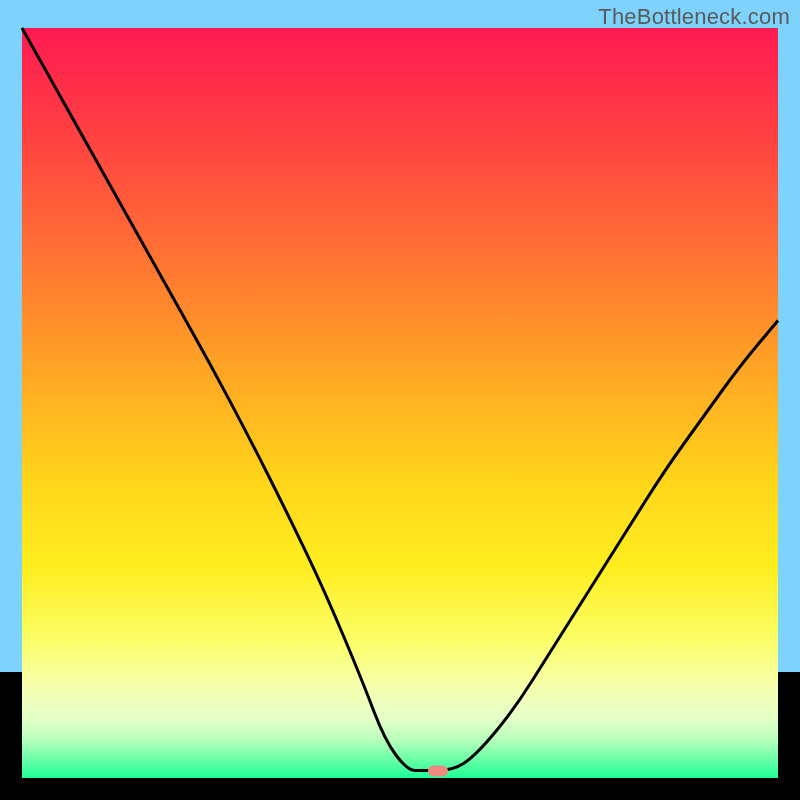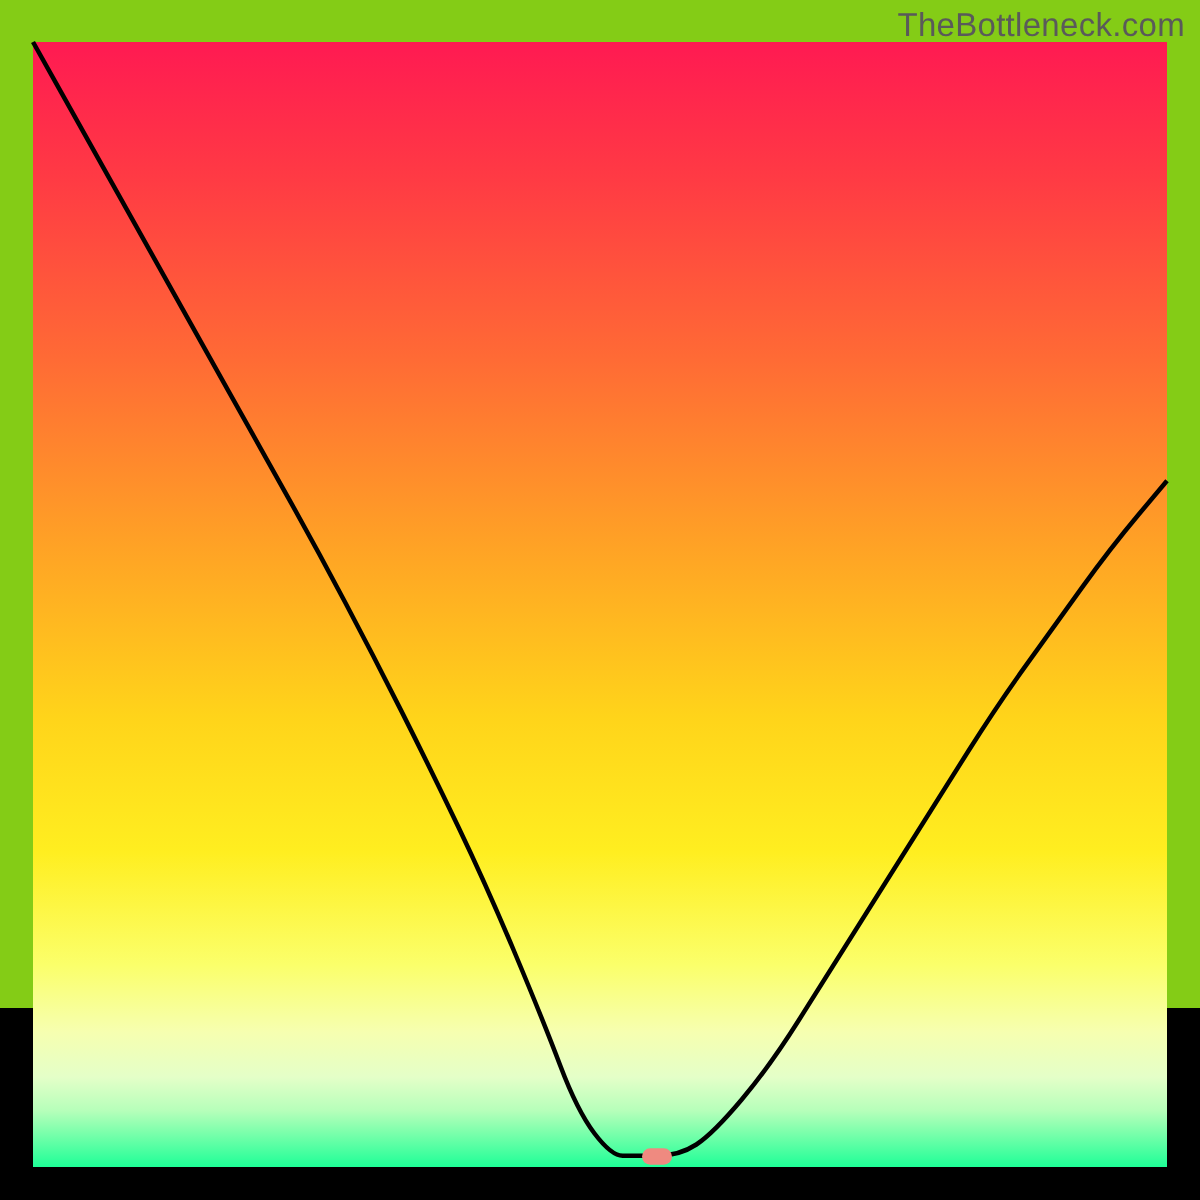--- a/index.html
+++ b/index.html
@@ -8,21 +8,21 @@
     width: 800px;
     height: 800px;
     background: #000;
     overflow: hidden;
     font-family: Arial, Helvetica, sans-serif;
   }
   .frame {
     position: relative;
     width: 800px;
     height: 672px;
-    background: #84cc16;
+    background: #7dd3fc;
   }
   .watermark {
     position: absolute;
     top: 4px;
     right: 10px;
     color: #5a5a5a;
     font-size: 22px;
     font-weight: 500;
     letter-spacing: 0.2px;
     z-index: 10;

